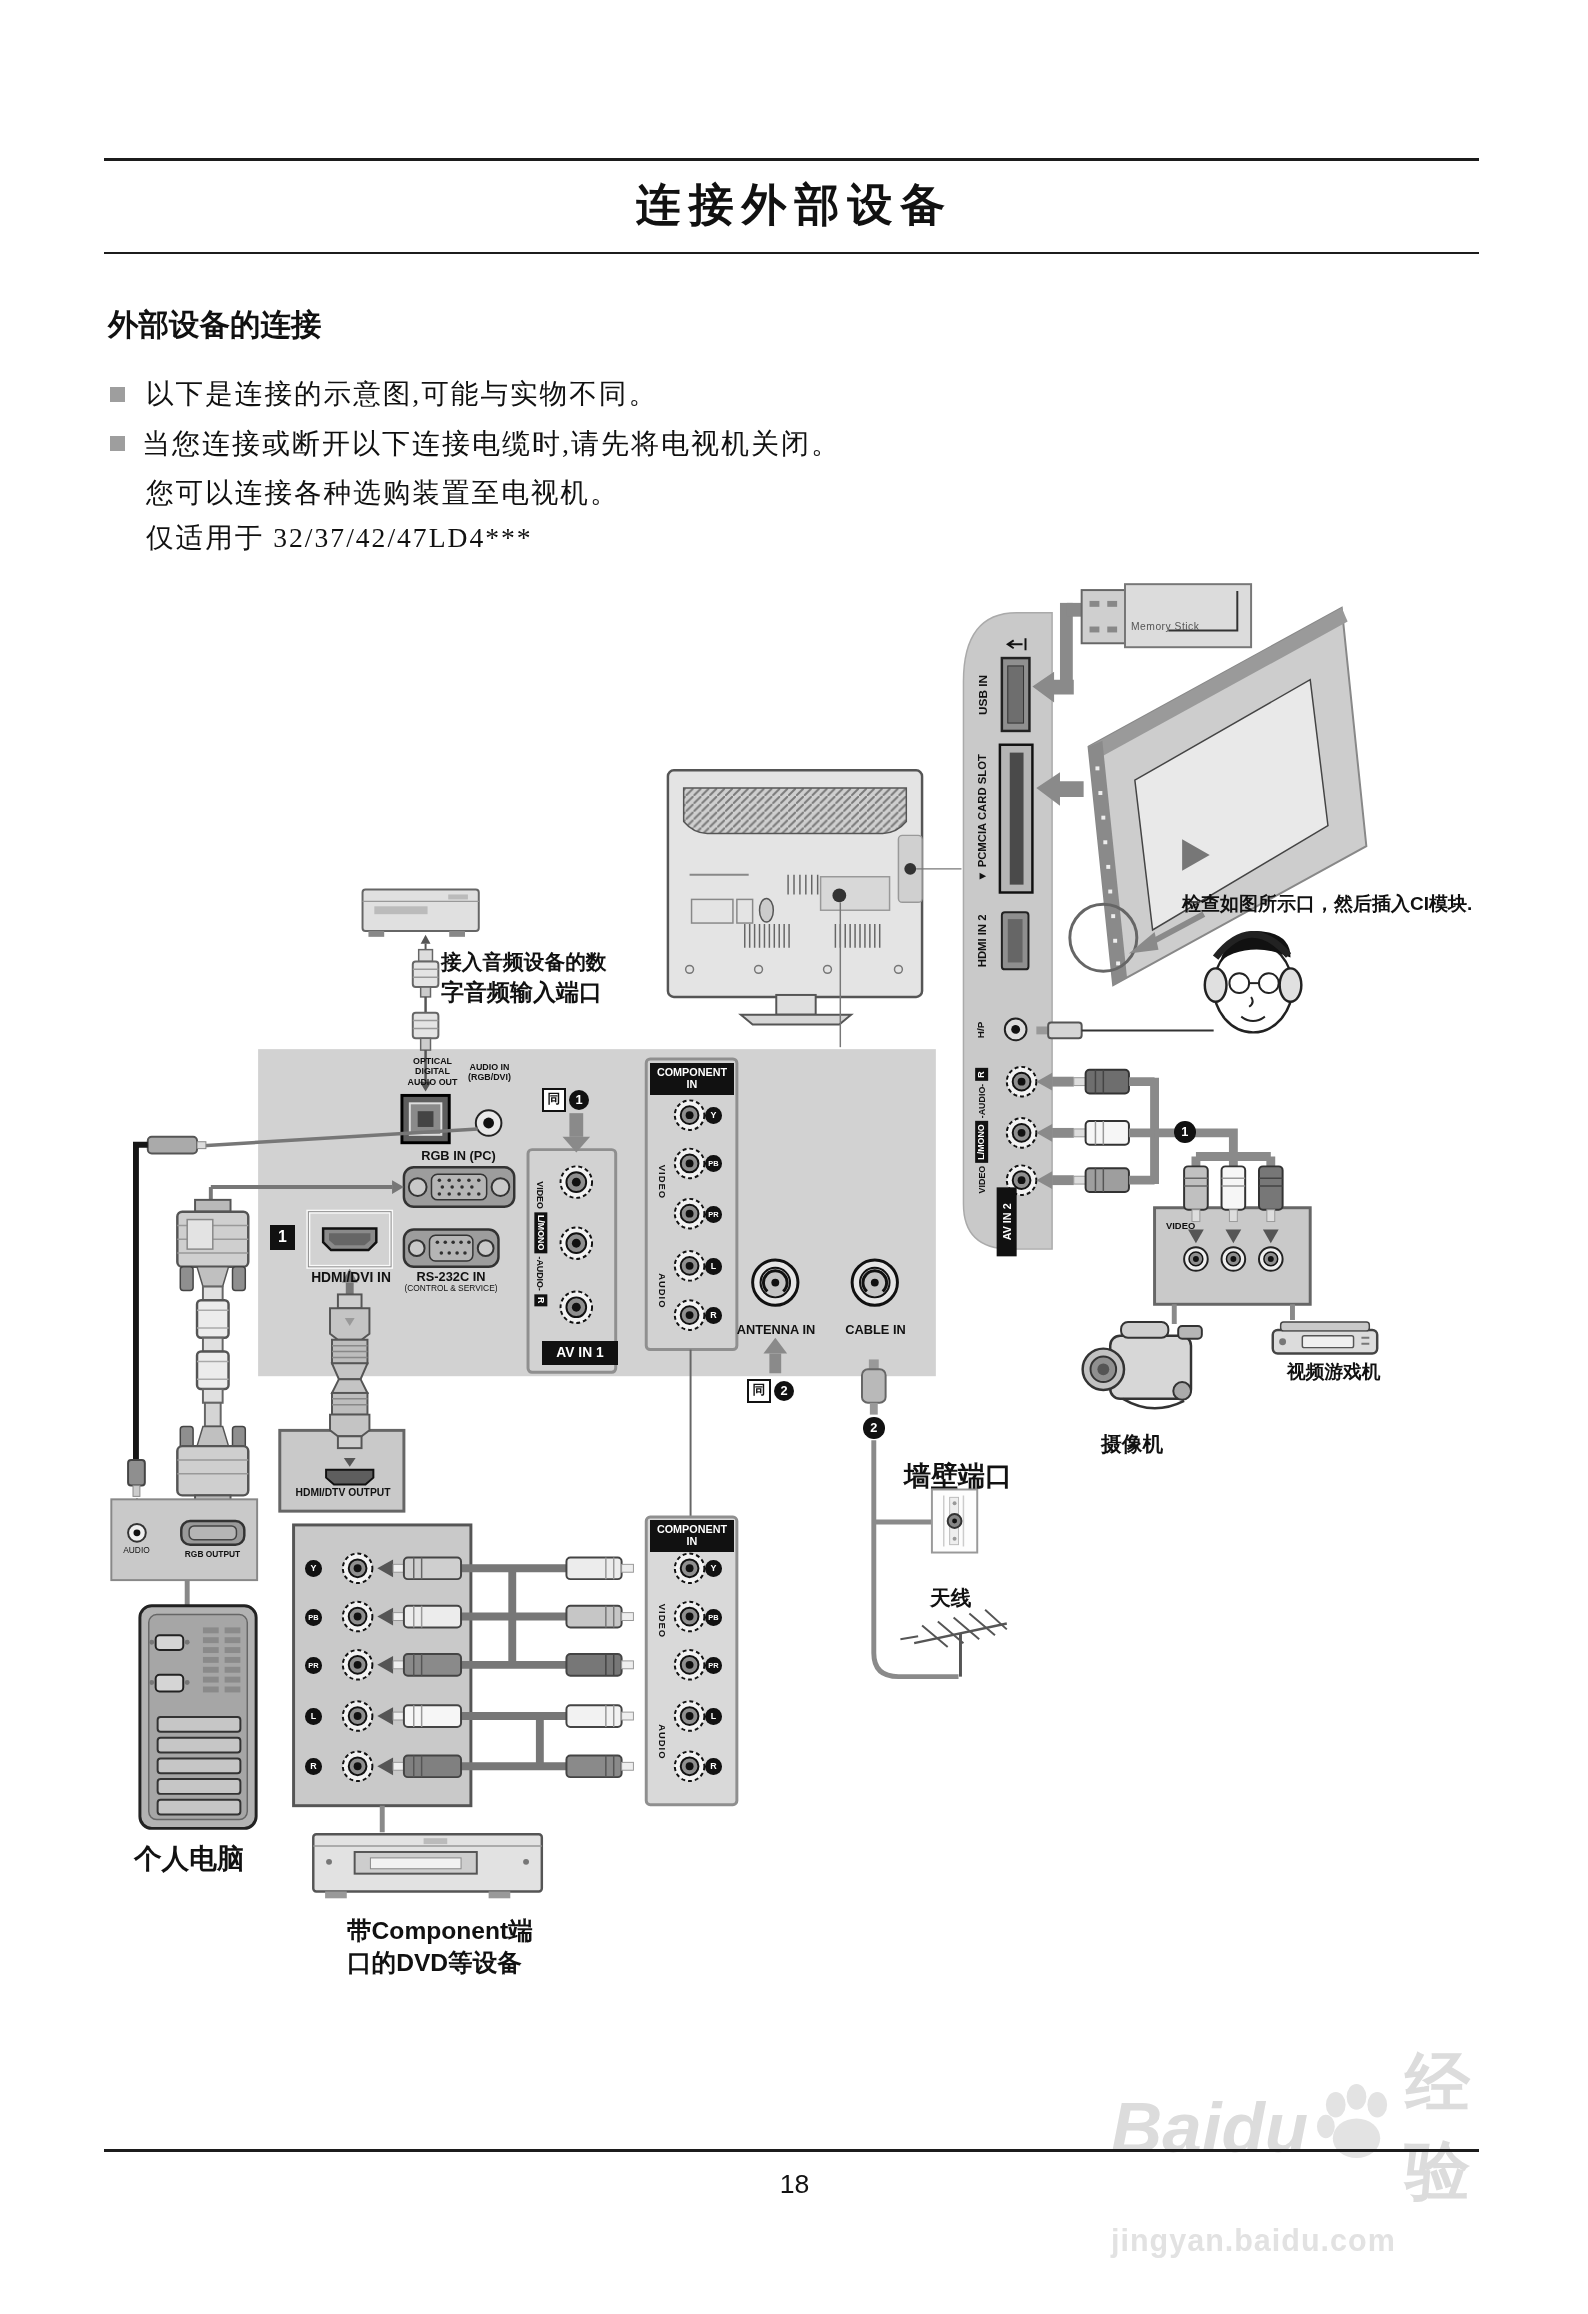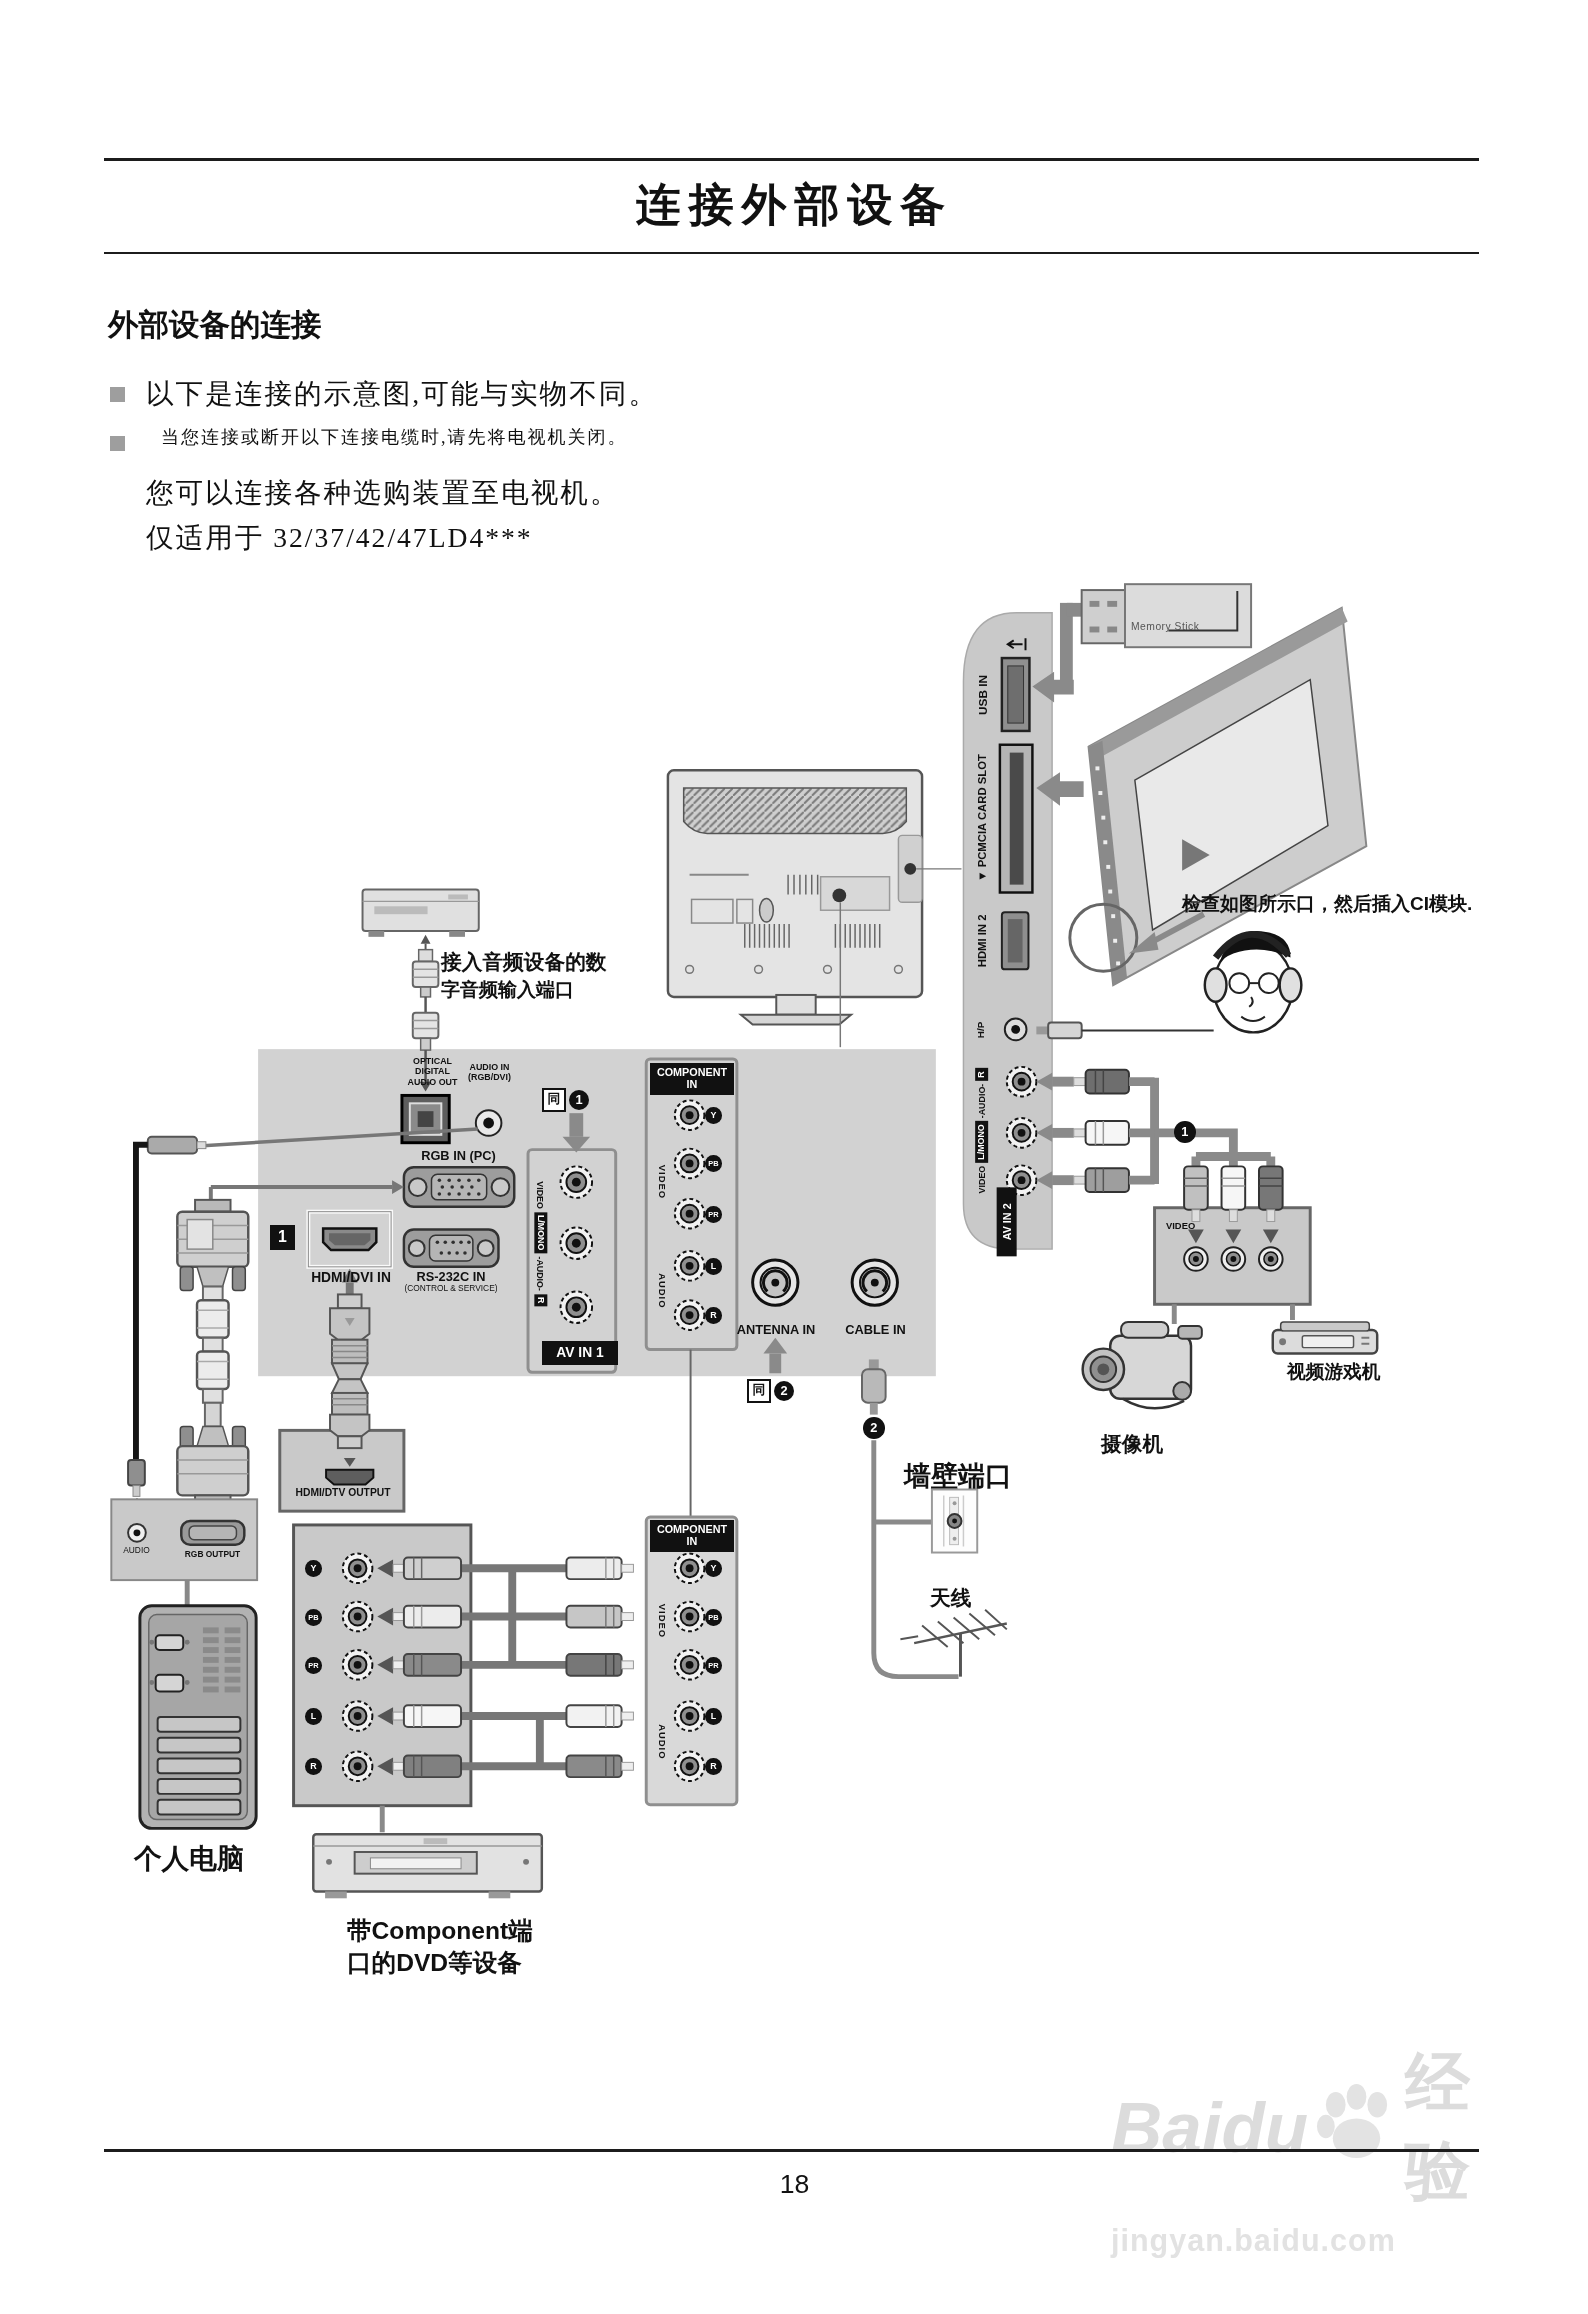--- a/index.html
+++ b/index.html
@@ -578,21 +578,21 @@
   <div class="rule" style="left:104px;top:158px;width:1375px;height:3px;"></div>
   <div class="lbl" style="left:0;top:175px;width:1589px;text-align:center;font-size:45px;font-weight:bold;letter-spacing:7.9px;font-family:Liberation Serif, serif;">连接外部设备</div>
   <div class="rule" style="left:104px;top:252px;width:1375px;height:2px;"></div>
 
   <div class="lbl" style="left:108px;top:305px;font-size:30.5px;font-weight:bold;">外部设备的连接</div>
 
   <div class="bullet-sq" style="left:110px;top:387px;"></div>
   <div class="lbl serif" style="left:146px;top:375px;font-size:27.6px;letter-spacing:2px;">以下是连接的示意图,可能与实物不同。</div>
 
   <div class="bullet-sq" style="left:110px;top:436px;"></div>
-  <div class="lbl serif" style="left:161px;top:425px;font-size:18px;letter-spacing:2px;">当您连接或断开以下连接电缆时,请先将电视机关闭。</div>
+  <div class="lbl serif" style="left:142px;top:425px;font-size:28px;letter-spacing:2px;">当您连接或断开以下连接电缆时,请先将电视机关闭。</div>
 
   <div class="lbl serif" style="left:146px;top:474px;font-size:27.6px;letter-spacing:2px;">您可以连接各种选购装置至电视机。</div>
   <div class="lbl serif" style="left:146px;top:519px;font-size:27.6px;letter-spacing:2px;">仅适用于 32/37/42/47LD4***</div>
 
   <div class="lbl" style="left:1131px;top:621px;font-size:10.3px;color:#555;letter-spacing:0.5px;">Memory Stick</div>
 
   <div class="lbl" style="left:1182px;top:891px;font-size:19px;font-weight:600;">检查如图所示口，然后插入CI模块.</div>
 
   <div class="lbl rot-ccw" style="left:948px;top:688px;width:69px;height:13.8px;font-size:11.8px;font-weight:bold;text-align:center;">USB IN</div>
   <div class="lbl rot-ccw" style="left:889px;top:811px;width:187px;height:13.8px;font-size:11.3px;font-weight:bold;text-align:center;">▼ PCMCIA CARD SLOT</div>
@@ -650,21 +650,21 @@
   <div class="lbl ctr" style="left:835px;top:1322px;width:81px;font-size:12.8px;font-weight:bold;">CABLE IN</div>
 
   <div class="tong" style="left:747px;top:1379px;">
     <span class="tong-box">同</span>
     <span class="tong-num">2</span>
   </div>
   <div class="cbadge" style="left:863px;top:1417px;width:21.7px;height:21.7px;font-size:12.8px;">2</div>
   <div class="cbadge" style="left:1174px;top:1121px;width:21.7px;height:21.7px;font-size:12.8px;">1</div>
 
   <div class="lbl" style="left:441px;top:948px;font-size:20.7px;font-weight:600;">接入音频设备的数</div>
-  <div class="lbl" style="left:441px;top:977px;font-size:19px;font-weight:600;">字音频输入端口</div>
+  <div class="lbl" style="left:441px;top:977px;font-size:23px;font-weight:600;">字音频输入端口</div>
 
   <div class="lbl ctr" style="left:117px;top:1545px;width:39px;font-size:8.4px;">AUDIO</div>
   <div class="lbl ctr" style="left:175px;top:1549px;width:75px;font-size:8.4px;font-weight:bold;">RGB OUTPUT</div>
   <div class="lbl" style="left:134px;top:1840px;font-size:27.6px;font-weight:bold;">个人电脑</div>
 
   <div class="lbl ctr" style="left:284px;top:1487px;width:118px;font-size:10.3px;font-weight:bold;">HDMI/DTV OUTPUT</div>
 
   <div class="lbl" style="left:1166px;top:1220px;font-size:9.4px;font-weight:bold;">VIDEO</div>
 
   <div class="cbadge" style="left:305px;top:1560px;width:16.7px;height:16.7px;font-size:8.9px;">Y</div>

